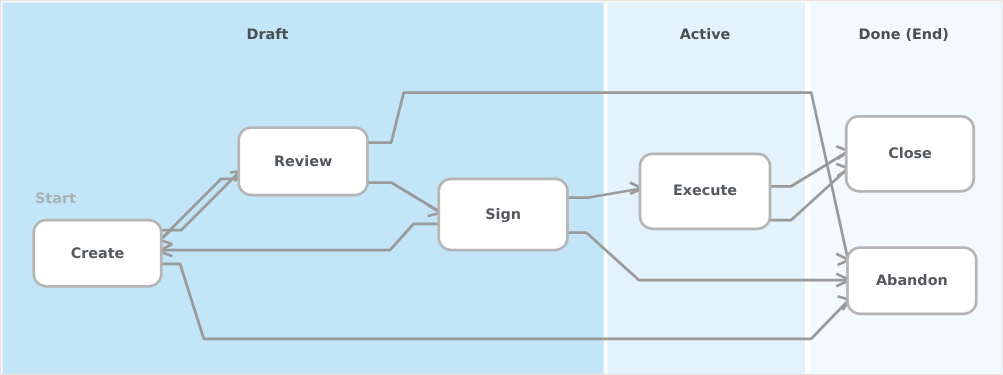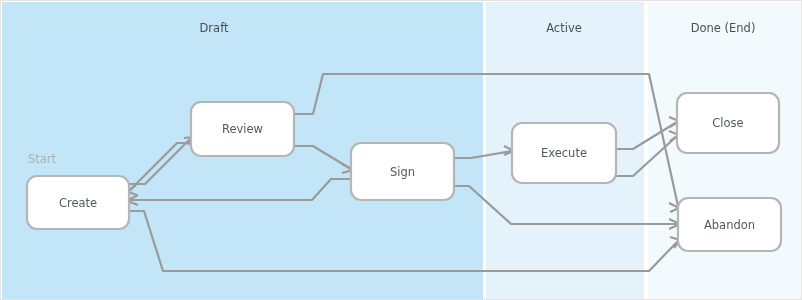--- a/index.html
+++ b/index.html
@@ -11,20 +11,21 @@
     font-family: "DejaVu Sans", "Liberation Sans", sans-serif;
   }
   #stage {
     position: relative;
     width: 802px;
     height: 300px;
     overflow: hidden;
     background: #ffffff;
     box-sizing: border-box;
     border: 1px solid #e7e2de;
+    font-weight: bold;
   }
   #diagram-svg {
     position: absolute;
     left: 0;
     top: 0;
     display: block;
   }
   .lane-label {
     font-size: 11.5px;
     fill: #4a4f54;

